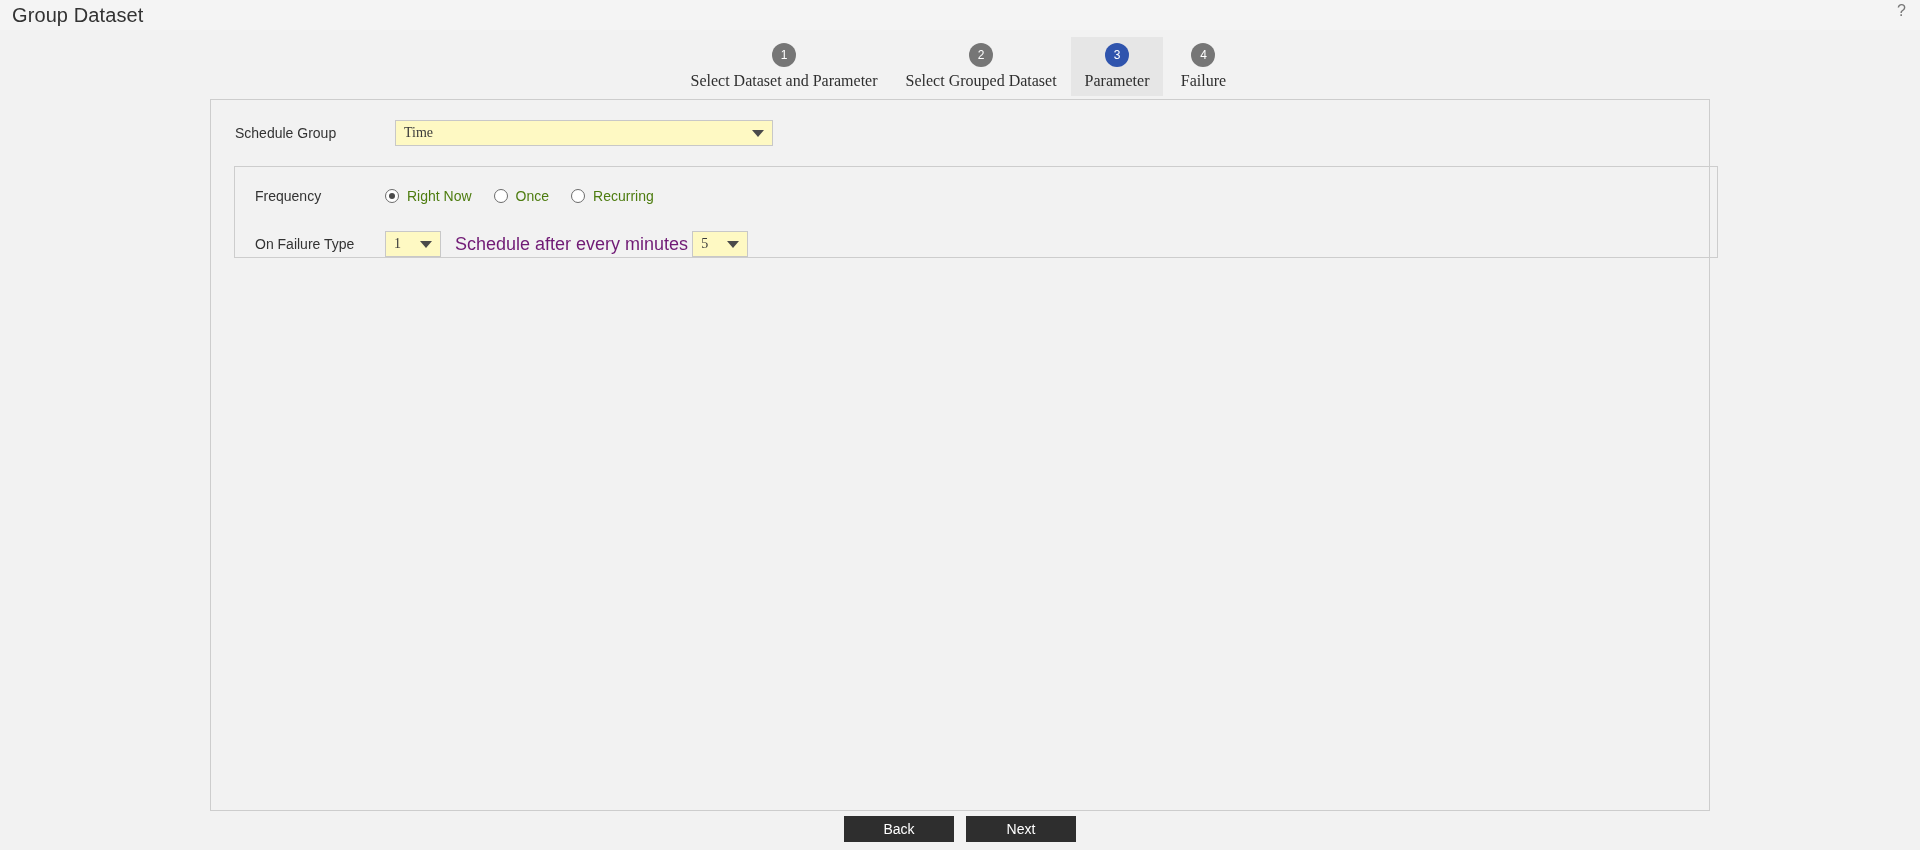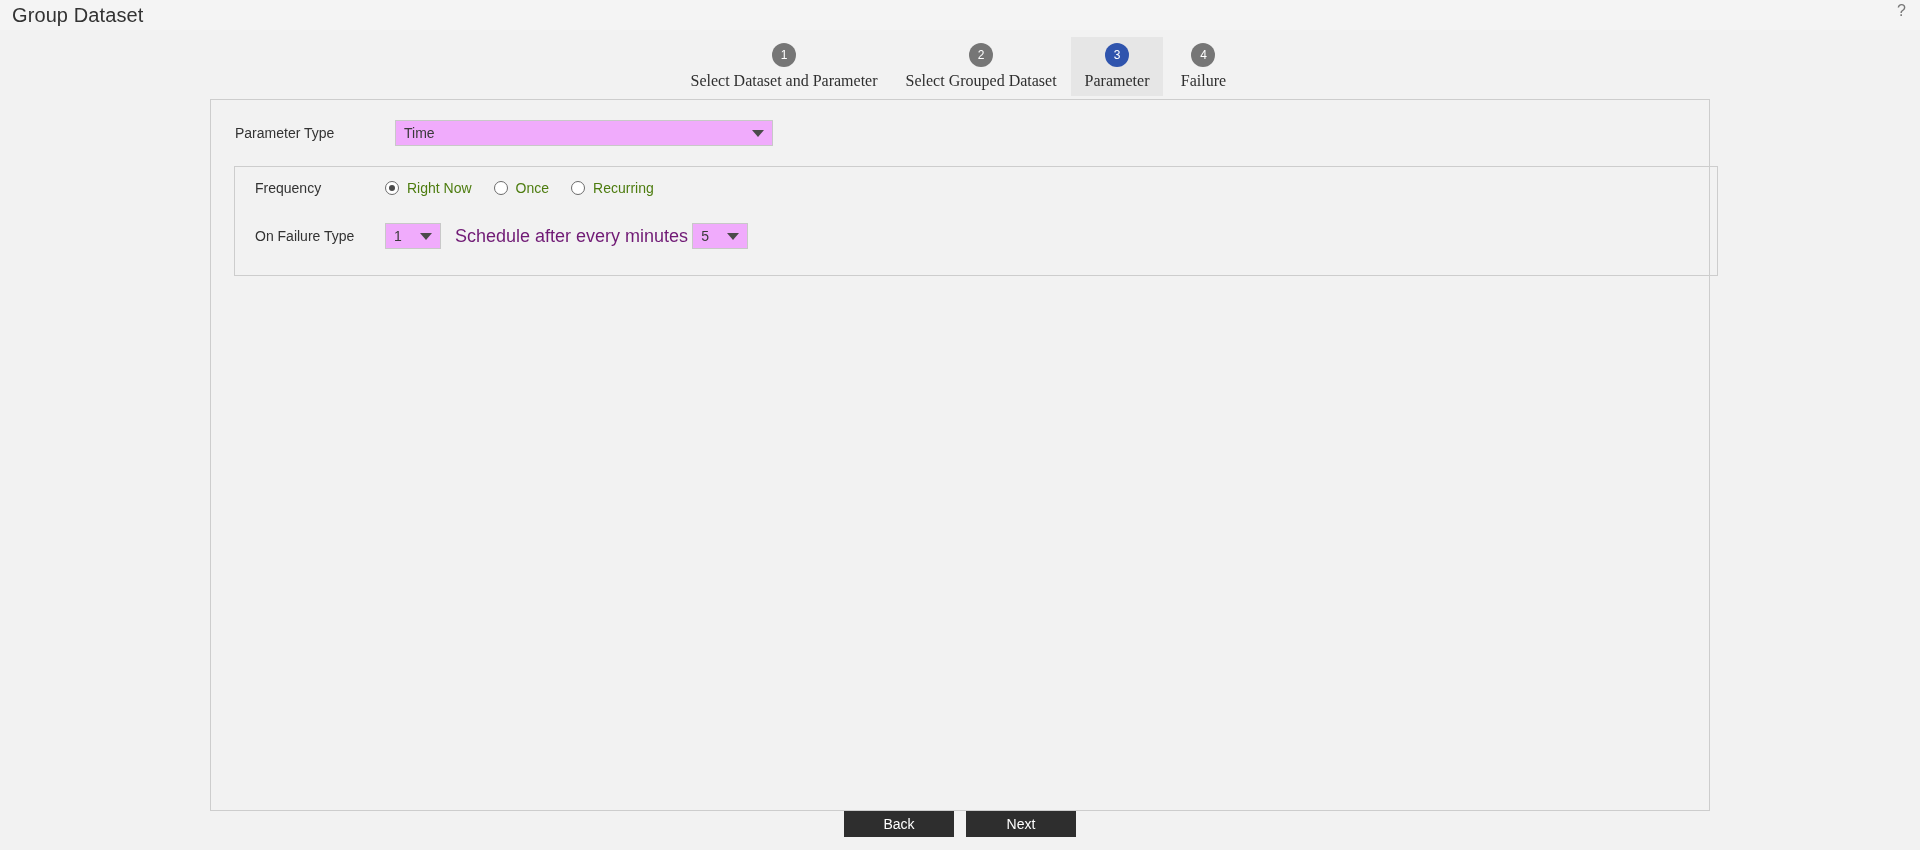--- a/index.html
+++ b/index.html
@@ -102,50 +102,51 @@
   }
   .field-label {
     font-size: 14px;
     color: #333;
     width: 160px;
     flex: 0 0 160px;
   }
 
   .select-box {
     position: relative;
-    background: #f0abfc;
+    background: #fef9c3;
     border: 1px solid #c8c8c8;
     height: 26px;
     display: flex;
     align-items: center;
     padding: 0 8px;
     font-size: 14px;
     color: #3a3a3a;
     cursor: pointer;
     user-select: none;
+    font-family: Liberation Serif, serif;
   }
   .select-box.wide { width: 378px; }
   .select-box.narrow { width: 56px; }
   .select-value { flex: 1; line-height: 24px; }
   .caret {
     width: 0; height: 0;
     border-left: 6px solid transparent;
     border-right: 6px solid transparent;
     border-top: 7px solid #4a4a4a;
     margin-left: 6px;
   }
 
   
   .inner-box {
     margin-top: 12px;
     margin-left: 7px;
     width: 1484px;
-    height: 110px;
+    height: 92px;
     border: 1px solid #cdcdcd;
-    padding: 6px 20px;
+    padding: 14px 20px;
   }
   .freq-row { height: 30px; }
   .retry-row { margin-top: 18px; height: 30px; }
   .freq-label, .retry-label {
     font-size: 14px;
     color: #333;
     width: 130px;
     flex: 0 0 130px;
   }
   .radio-group { display: flex; align-items: center; }
@@ -180,20 +181,21 @@
     color: #701a75;
     margin: 0 4px 0 14px;
     white-space: nowrap;
   }
 
   
   .footer {
     display: flex;
     justify-content: center;
     gap: 12px;
+    margin-top: 5px;
   }
   .btn {
     background: #2e2e2e;
     color: #ffffff;
     font-size: 14px;
     border: none;
     width: 110px;
     height: 26px;
     cursor: pointer;
     font-family: "Liberation Sans", sans-serif;
@@ -230,21 +232,21 @@
     <div class="step-circle">4</div>
     <div class="step-label">Failure</div>
   </div>
 
 </div>
 
 <div class="panel-wrap">
   <div class="panel">
 
     <div class="row schedule-type-row">
-      <div class="field-label">Parameter Type</div>
+      <div class="field-label">Schedule Group</div>
       <div class="select-box wide">
         <span class="select-value">Time</span>
         <span class="caret"></span>
       </div>
     </div>
 
     <div class="inner-box">
 
       <div class="row freq-row">
         <div class="freq-label">Frequency</div>

